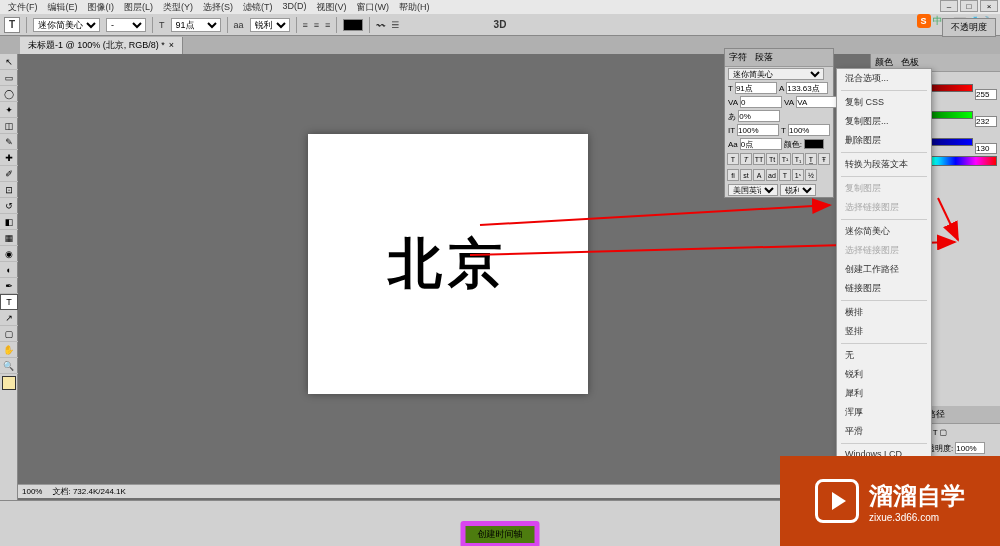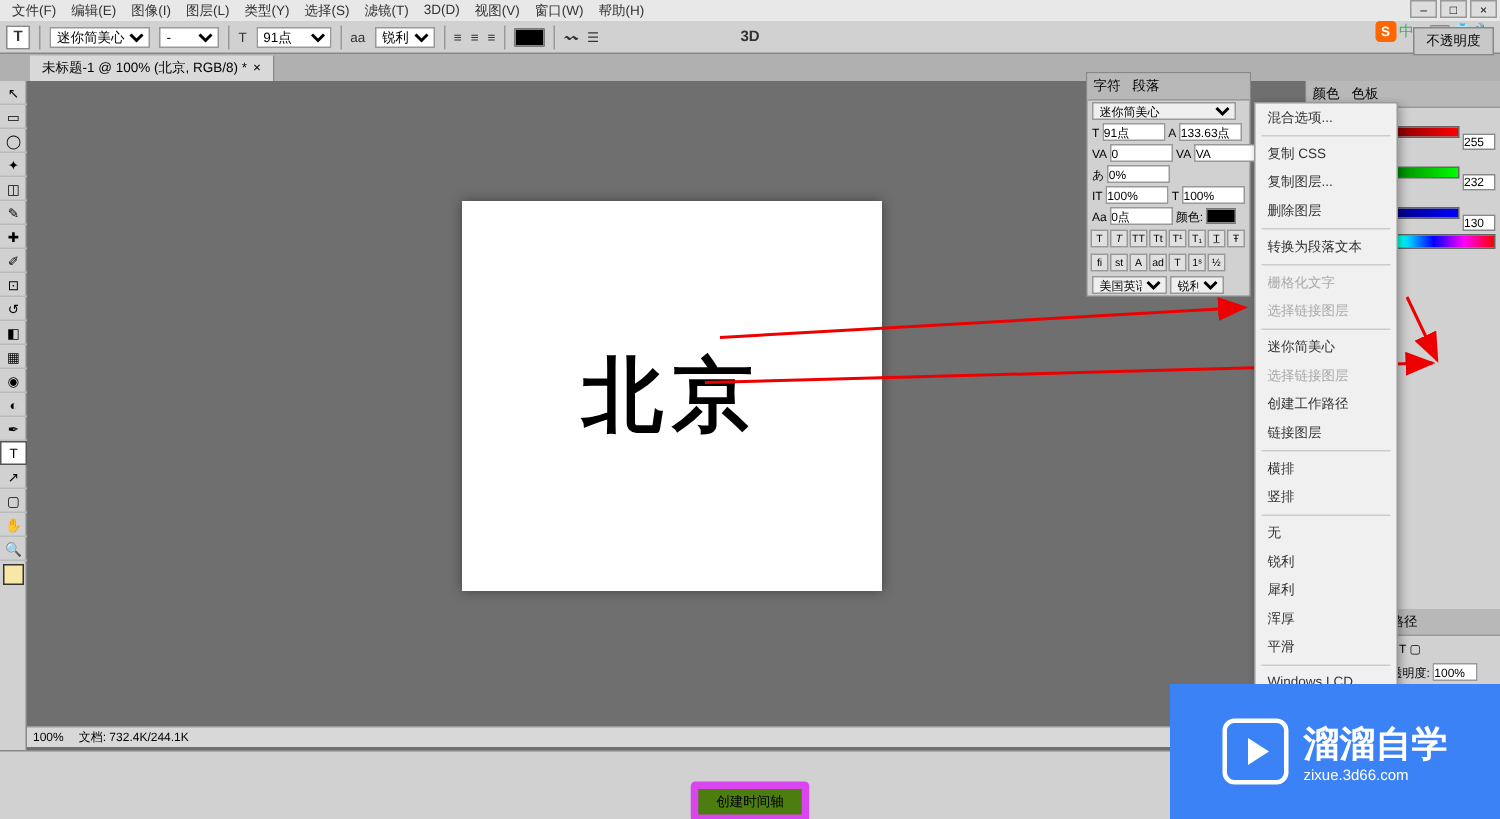--- a/index.html
+++ b/index.html
@@ -60,21 +60,21 @@
     
     .win-controls { position: absolute; top: 0; right: 2px; display: flex; gap: 2px; }
     .win-controls .wb { width: 18px; height: 12px; background: #ddd; border: 1px solid #999; font-size: 8px; display: flex; align-items: center; justify-content: center; }
     
     .top-right-icons { position: absolute; top: 14px; right: 4px; display: flex; gap: 2px; align-items: center; font-size: 10px; }
     .top-right-icons .sogou { width: 14px; height: 14px; background: #ff6600; color: #fff; border-radius: 3px; display: flex; align-items: center; justify-content: center; font-weight: bold; font-size: 9px; }
     .top-right-icons span { color: #4a6; }
     
     .workspace-btn { position: absolute; top: 18px; right: 4px; font-size: 9px; background: #c8c8c8; padding: 2px 8px; border: 1px solid #888; }
     
-    .logo-overlay { position: absolute; right: 0; bottom: 0; width: 220px; height: 90px; background: #3b82f6; color: #fff; display: flex; align-items: center; justify-content: center; gap: 10px; z-index: 20; }
+    .logo-overlay { position: absolute; right: 0; bottom: 0; width: 220px; height: 90px; background: #c2410c; color: #fff; display: flex; align-items: center; justify-content: center; gap: 10px; z-index: 20; }
     .logo-overlay .play { width: 44px; height: 44px; border: 3px solid #fff; border-radius: 8px; display: flex; align-items: center; justify-content: center; }
     .logo-overlay .play::after { content: ''; border-left: 14px solid #fff; border-top: 9px solid transparent; border-bottom: 9px solid transparent; margin-left: 4px; }
     .logo-overlay .txt { display: flex; flex-direction: column; }
     .logo-overlay .cn { font-size: 24px; font-weight: bold; }
     .logo-overlay .en { font-size: 10px; }
     
     .layers-panel { font-size: 8px; }
     .layers-panel .props { display: flex; flex-wrap: wrap; gap: 2px; padding: 2px; align-items: center; }
     .layers-panel select, .layers-panel input { font-size: 8px; height: 12px; border: 1px solid #999; }
     .layers-panel .layer-item { background: #b8c8e0; padding: 3px 4px; display: flex; align-items: center; gap: 4px; border: 1px solid #6a8ac0; }
@@ -307,21 +307,21 @@
 
 <div class="context-menu" id="ctx-menu">
     <div class="mi">混合选项...</div>
     <div class="divider"></div>
     <div class="mi">复制 CSS</div>
     <div class="mi">复制图层...</div>
     <div class="mi">删除图层</div>
     <div class="divider"></div>
     <div class="mi">转换为段落文本</div>
     <div class="divider"></div>
-    <div class="mi disabled">栅格化文字</div>
+    <div class="mi disabled">复制图层</div>
     <div class="mi disabled">选择链接图层</div>
     <div class="divider"></div>
     <div class="mi">迷你简美心</div>
     <div class="mi disabled">选择链接图层</div>
     <div class="mi">创建工作路径</div>
     <div class="mi">链接图层</div>
     <div class="divider"></div>
     <div class="mi">横排</div>
     <div class="mi">竖排</div>
     <div class="divider"></div>

